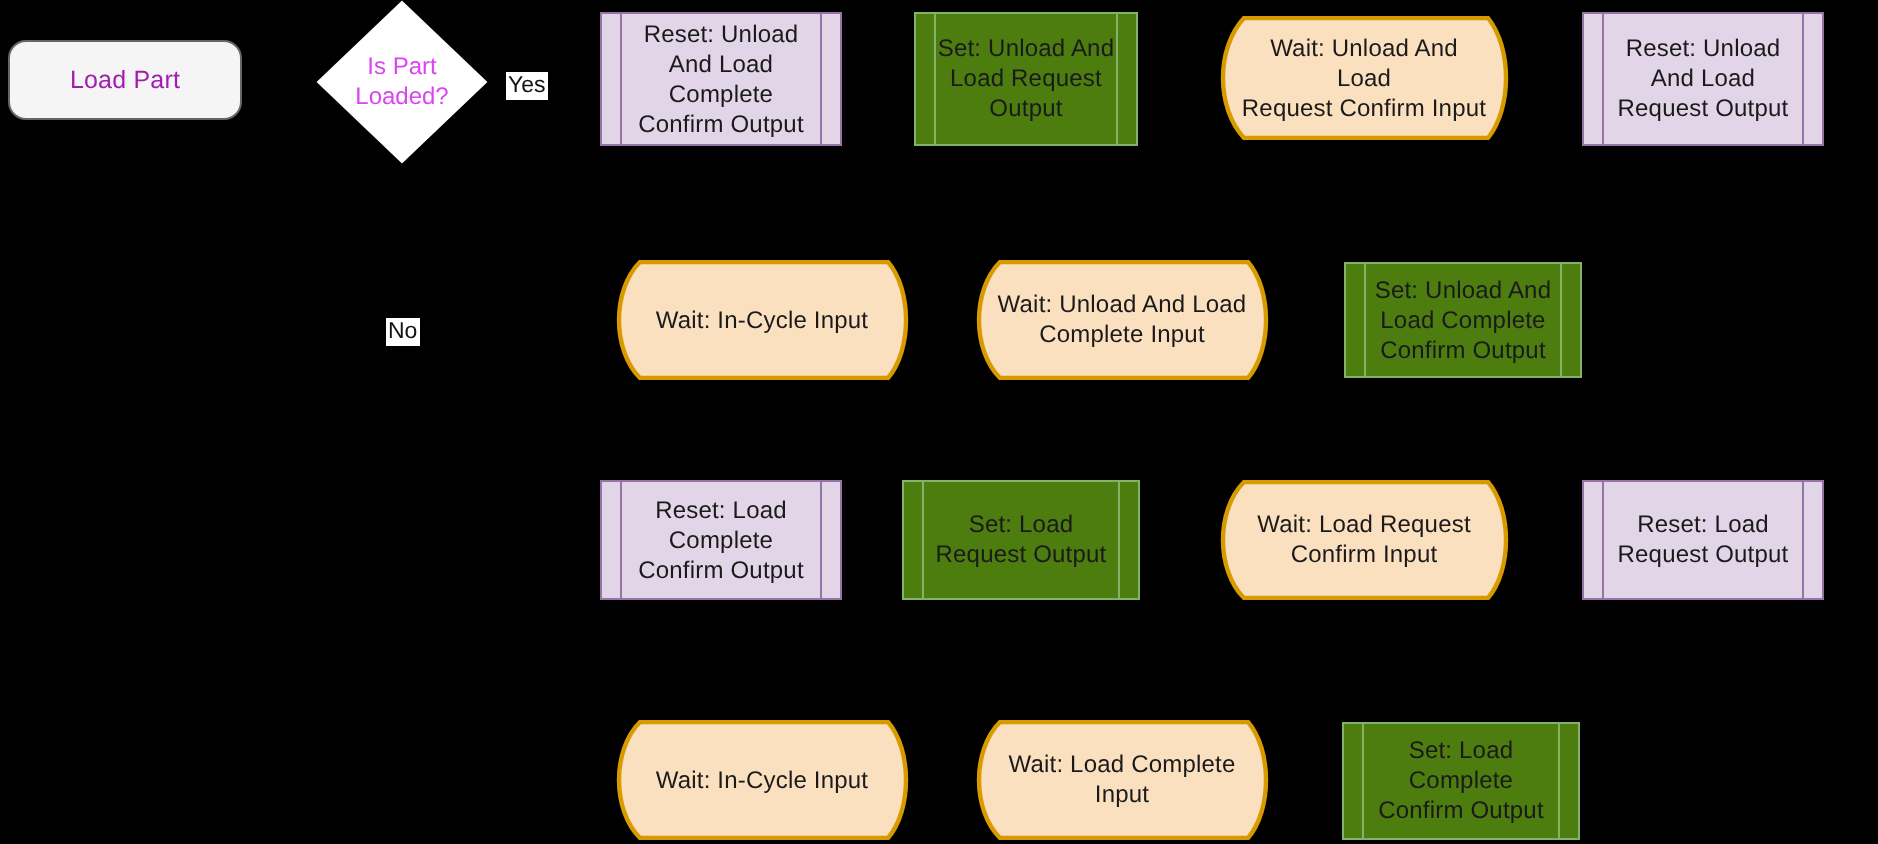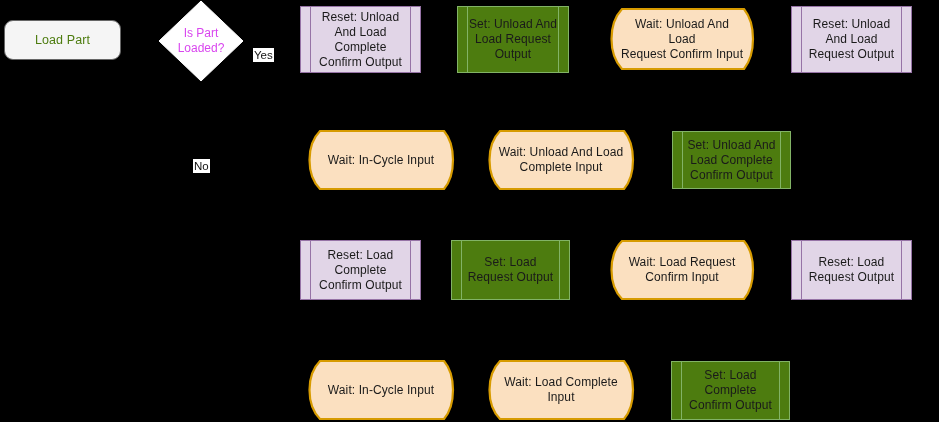--- a/index.html
+++ b/index.html
@@ -40,21 +40,21 @@
     z-index: 3;
     padding: 0 4px;
     white-space: pre-line;
   }
 
   
   .terminator {
     background: #f5f5f5;
     border: 1px solid #666666;
     border-radius: 9px;
-    color: #4d7c0f;
+    color: #a21caf;
     font-size: 12.5px;
   }
 
   
   .decision-wrap {
     position: absolute;
   }
   .decision-shape {
     position: absolute;
     left: 0; top: 0;
@@ -143,21 +143,21 @@
   </div>
 
   <div class="decision-wrap" style="left:158px; top:0px; width:86px; height:82px;">
     <svg class="decision-shape" viewBox="0 0 86 82" preserveAspectRatio="none">
       <polygon points="43,1 85,41 43,81 1,41" fill="#ffffff" stroke="#ffffff" stroke-width="1"></polygon>
     </svg>
     <div class="decision-label">Is Part
 Loaded?</div>
   </div>
 
-  <div class="edge-label" style="left:253px; top:48px;">Yes</div>
+  <div class="edge-label" style="left:253px; top:36px;">Yes</div>
   <div class="edge-label" style="left:193px; top:159px;">No</div>
 
   <div class="node proc reset" style="left:300px; top:6px; width:121px; height:67px;">
     <span class="bar left"></span>
     <span class="bar right"></span>
     <span class="lbl">Reset: Unload
 And Load
 Complete
 Confirm Output</span>
   </div>

